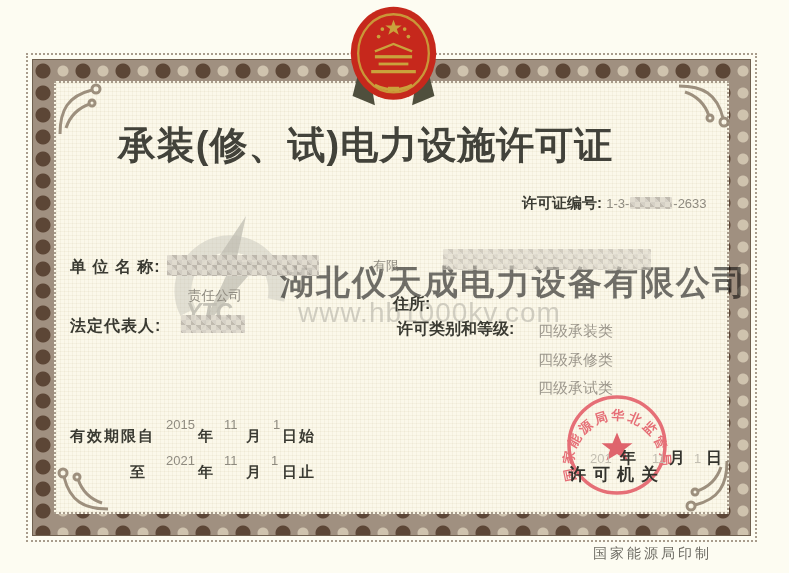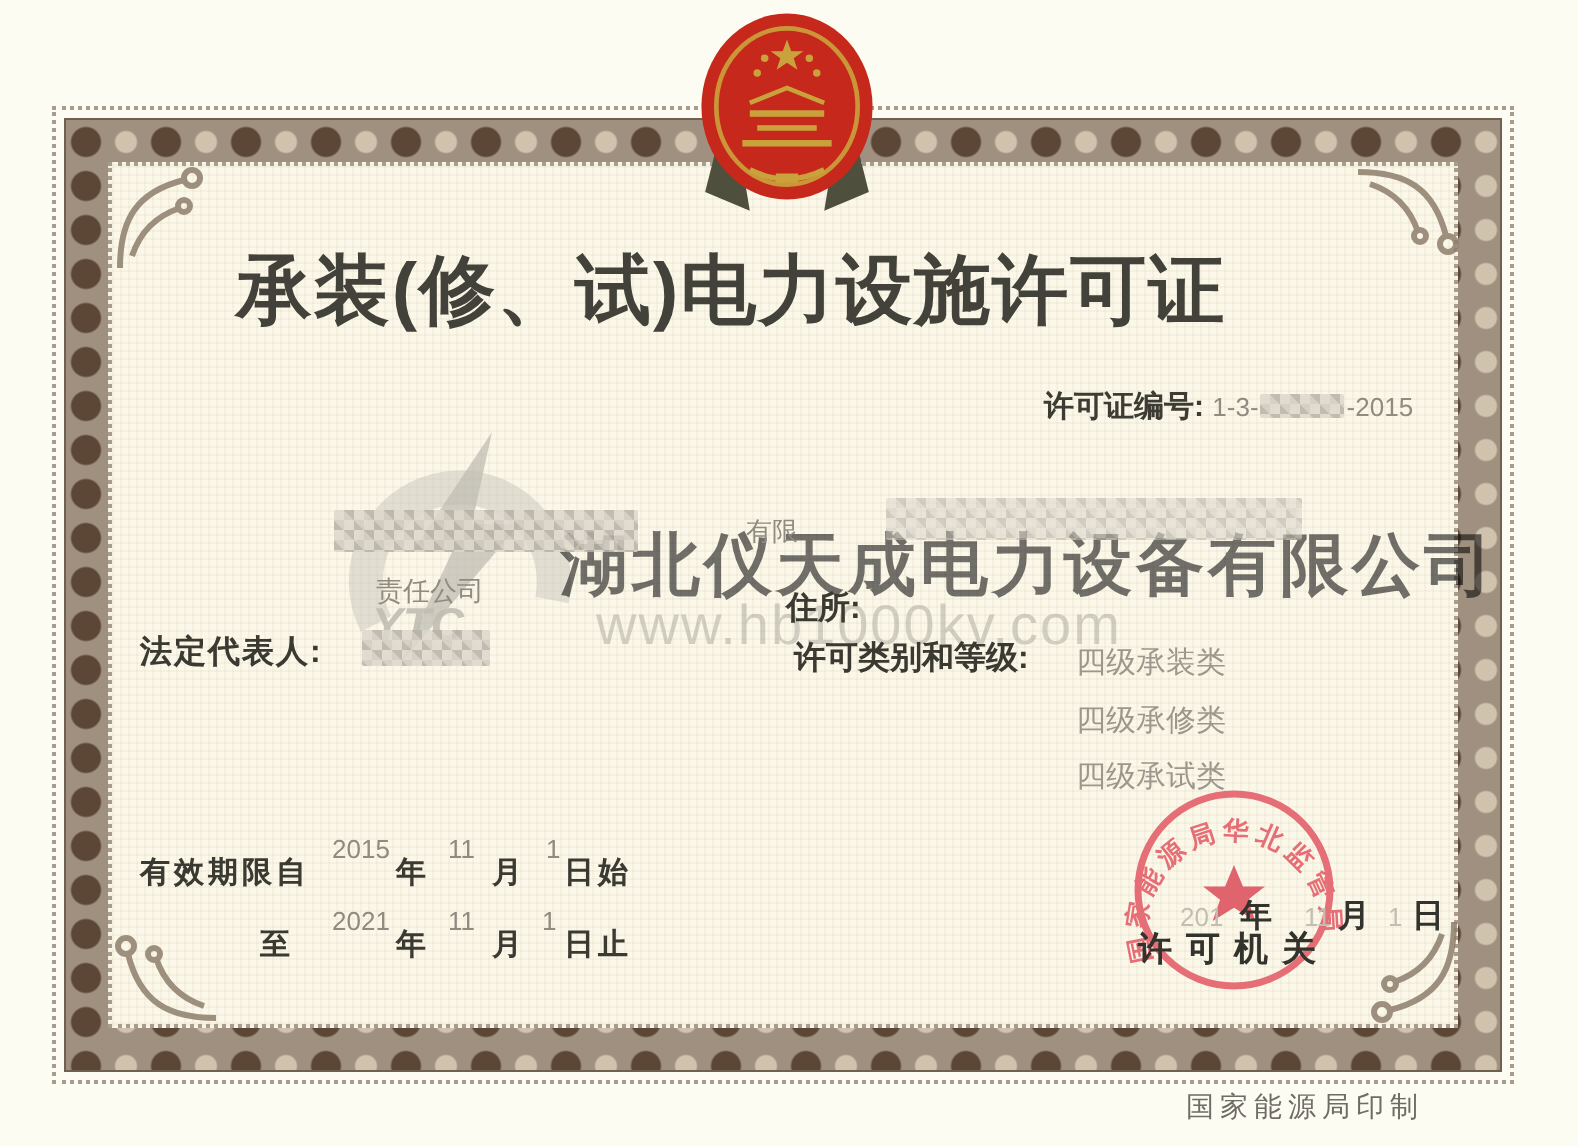--- a/index.html
+++ b/index.html
@@ -152,23 +152,24 @@
 </svg>
 <div class="wm wm-company">湖北仪天成电力设备有限公司</div>
 <div class="wm wm-url">www.hb1000kv.com</div>
 
 <div class="content">
 
   <div class="abs title">承装(修、试)电力设施许可证</div>
 
   <div class="abs lic-row">
     <span>许可证编号:</span>
-    <span class="typed">1-3-</span><span class="mosaic inline"></span><span class="typed">-2015</span>
+    <span class="typed">1-3-</span><span class="mosaic inline"></span><span class="typed">-2633</span>
   </div>
 
+  <div class="abs label" style="left:70px;top:257px;letter-spacing:1px;">单 位 名 称:</div>
   <div class="abs mosaic" style="left:167px;top:255px;width:152px;height:21px;"></div>
   <div class="abs typed" style="left:373px;top:257px;">有限</div>
   <div class="abs typed" style="left:188px;top:287px;font-size:13.5px;">责任公司</div>
 
   <div class="abs label" style="left:393px;top:251px;margin-top:43px;">住所:</div>
   <div class="abs mosaic" style="left:443px;top:249px;width:208px;height:21px;opacity:.6;"></div>
 
   <div class="abs label" style="left:70px;top:316px;letter-spacing:1px;">法定代表人:</div>
   <div class="abs mosaic" style="left:181px;top:315px;width:64px;height:18px;"></div>
 

